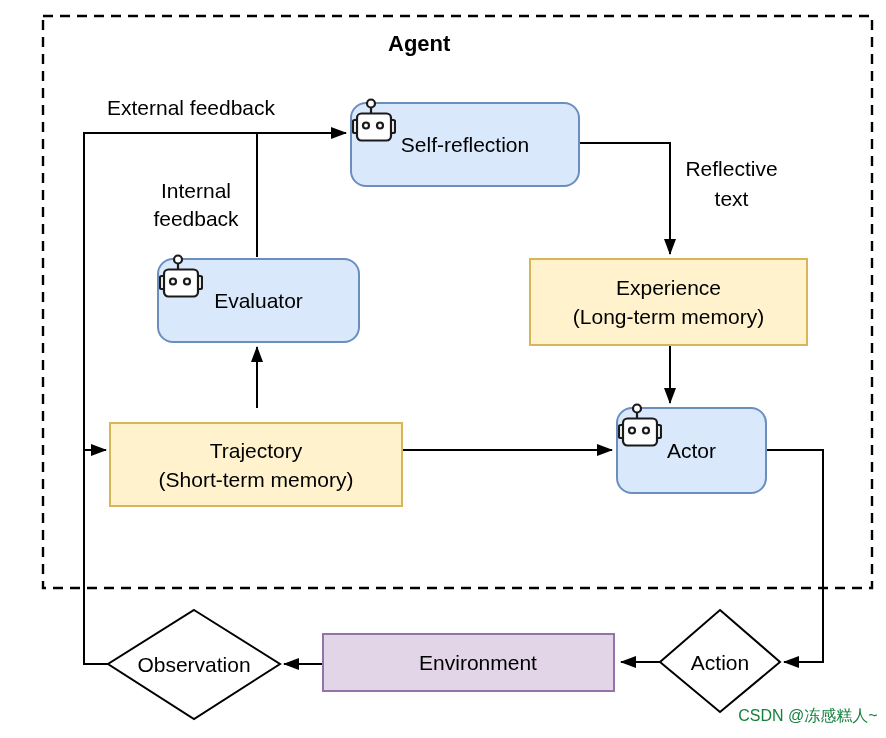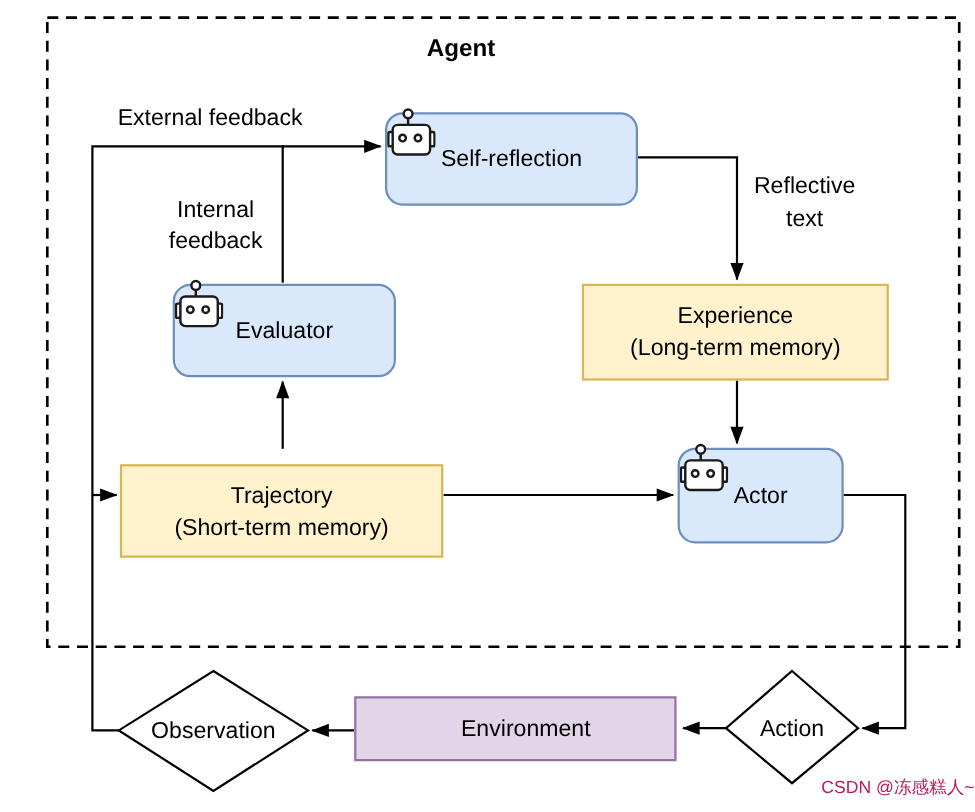--- a/index.html
+++ b/index.html
@@ -53,21 +53,21 @@
   #lbl-action      { left: 660px; top: 649px; width: 120px; }
 
   .robot {
     position: absolute; left: 0px; top: -7px; width: 44px; height: 46px;
   }
   .r-stroke { fill: #ffffff; stroke: #1a1a1a; stroke-width: 2.2; }
   .r-line   { fill: none;    stroke: #1a1a1a; stroke-width: 2.2; }
 
   .watermark {
     position: absolute; left: 730px; top: 706px; width: 156px;
-    text-align: right; font-size: 16px; color: #be185d;
+    text-align: center; font-size: 16px; color: #15803d;
   }
 </style>
 </head>
 <body>
 
 <div class="stage">
 
   <svg class="overlay" width="886" height="738" viewBox="0 0 886 738">
     <defs>
       <marker id="arrow" markerUnits="userSpaceOnUse" markerWidth="18" markerHeight="14" refX="16" refY="7" orient="auto">

